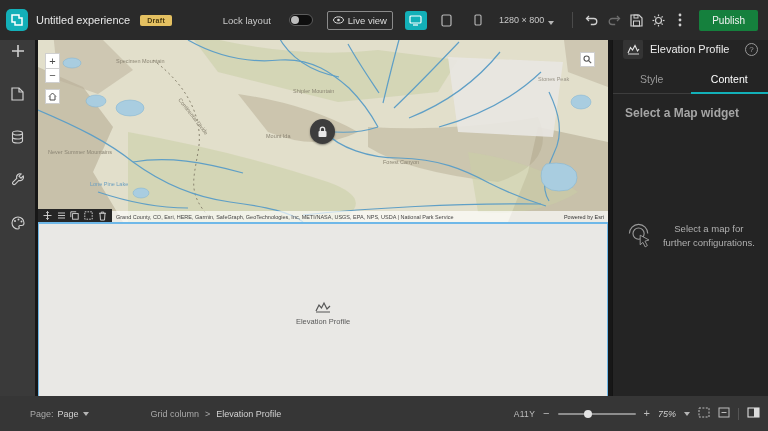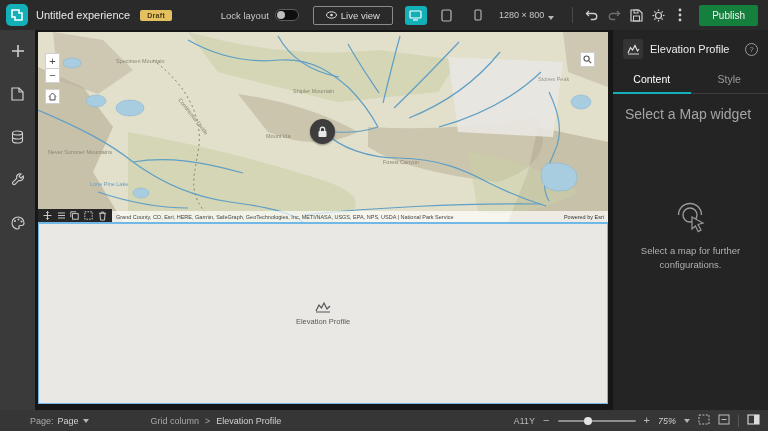--- a/index.html
+++ b/index.html
@@ -3,34 +3,34 @@
 <meta charset="utf-8">
 <style>
   * { box-sizing: border-box; margin: 0; padding: 0; }
   html,body { width:768px; height:431px; }
   body {
     font-family: "Liberation Sans", sans-serif;
     background:#161616; position:relative; overflow:hidden; color:#ddd;
     -webkit-font-smoothing:antialiased;
   }
   
-  .header { position:absolute; top:0; left:0; right:0; height:30px; background:#2a2a2a;
+  .header { position:absolute; top:0; left:0; right:0; height:40px; background:#2a2a2a;
     display:flex; align-items:center; z-index:5; }
   .logo { width:22px; height:22px; border-radius:5px; background:#13b0b8; margin:0 8px 0 6px;
     display:flex; align-items:center; justify-content:center; }
   .app-title { font-size:11px; color:#e8e8e8; margin-right:10px; white-space:nowrap; }
   .draft { background:#e4c061; color:#4a3a10; font-size:7px; font-weight:bold;
     padding:2px 7px; border-radius:2px; letter-spacing:.3px; }
   .hdr-mid { display:flex; align-items:center; margin-left:auto; }
-  .lock-label { font-size:9.5px; color:#c9c9c9; margin-right:6px; }
+  .lock-label { font-size:9.5px; color:#c9c9c9; margin-right:18px; }
   .toggle { width:24px; height:12px; background:#0e0e0e; border:1px solid #5c5c5c; border-radius:7px;
     position:relative; cursor:pointer; }
   .toggle .knob { position:absolute; left:1px; top:1px; width:8px; height:8px; border-radius:50%; background:#bdbdbd; }
   .live-btn { display:flex; align-items:center; gap:4px; border:1px solid #8b8b8b; border-radius:2px;
-    color:#dcdcdc; font-size:9.5px; padding:3px 12px; margin:0 12px 0 14px; background:transparent; }
+    color:#dcdcdc; font-size:9.5px; padding:3px 5px; margin:0 12px 0 14px; background:transparent; }
   .dev-group { display:flex; align-items:center; gap:9px; margin-right:10px; }
   .dev { width:22px; height:19px; display:flex; align-items:center; justify-content:center; border-radius:3px; }
   .dev.active { background:#13b0b8; }
   .size-sel { display:flex; align-items:flex-end; gap:4px; font-size:9px; color:#c9c9c9; margin-right:10px; white-space:nowrap; }
   .vdiv { width:1px; height:16px; background:#4a4a4a; margin:0 8px; }
   .icon-btn { width:22px; height:22px; display:flex; align-items:center; justify-content:center; border-radius:2px; }
   .publish { background:#15803d; color:#f2f2f2; font-size:10px; padding:5px 13px; border-radius:2px;
     margin:0 10px 0 8px; border:none; }
   .caret { width:0; height:0; border-left:3px solid transparent; border-right:3px solid transparent;
     border-top:4px solid #b5b5b5; display:inline-block; }
@@ -71,28 +71,28 @@
     display:flex; align-items:center; justify-content:center; }
   .panel-title { font-size:11px; color:#ececec; flex:1; white-space:nowrap; }
   .help-icon { width:13px; height:13px; border:1px solid #9a9a9a; border-radius:50%; color:#9a9a9a;
     font-size:8px; display:flex; align-items:center; justify-content:center; }
   .tabs { display:flex; border-bottom:1px solid #3d3d3d; }
   .tab { flex:1; text-align:center; font-size:10.5px; padding:7px 0 8px; color:#9a9a9a; position:relative; }
   .tab.active { color:#ffffff; }
   .tab.active::after { content:""; position:absolute; left:0; right:0; bottom:-1px; height:2px; background:#13b0b8; }
   .panel-body { padding:12px 12px 0 12px; flex:1; display:flex; flex-direction:column; }
   .lbl-source { font-size:10px; color:#d5d5d5; margin-bottom:13px; }
-  .lbl-selectmap { font-size:14px; color:#a5a5a5; margin-bottom:0; }
+  .lbl-selectmap { font-size:12px; color:#a5a5a5; margin-bottom:20px;font-weight:bold; }
   .dropdown { height:22px; background:#1f1f1f; border:1px solid #4f4f4f; border-radius:2px;
     display:flex; align-items:center; padding:0 8px; font-size:10px; color:#e0e0e0; }
   .dropdown .caret { margin-left:auto; }
-  .empty-state { margin-top:78px; display:flex; flex-direction:column; align-items:center; gap:8px; text-align:center; }
+  .empty-state { margin-top:78px; display:flex; flex-direction:row; align-items:center; gap:8px; text-align:center; }
   .empty-state .hint { font-size:9.5px; color:#b0b0b0; line-height:1.45; width:118px; }
   
-  .statusbar { position:absolute; left:0; right:0; bottom:0; height:21px; background:#363636;
+  .statusbar { position:absolute; left:0; right:0; bottom:0; height:35px; background:#363636;
     display:flex; align-items:center; font-size:9px; color:#a9a9a9; z-index:6; }
   .sb-page { display:flex; align-items:center; gap:4px; margin-left:30px; }
   .sb-page .val { color:#d2d2d2; }
   .crumbs { display:flex; align-items:center; gap:6px; margin-left:62px; }
   .crumbs .cur { color:#d2d2d2; }
   .sb-right { margin-left:auto; display:flex; align-items:center; gap:8px; padding-right:8px; }
   .a11y { font-size:8.5px; color:#bdbdbd; letter-spacing:.3px; }
   .minus, .plus { color:#bdbdbd; font-size:11px; line-height:1; }
   .slider { width:78px; height:2px; background:#8d8d8d; border-radius:1px; position:relative; }
   .slider .knob { position:absolute; left:34%; top:-3px; width:8px; height:8px; border-radius:50%; background:#e3e3e3; }
@@ -361,22 +361,22 @@
       <svg width="13" height="11" viewBox="0 0 13 11">
           <path d="M1,9 L3.5,3.5 L5.5,6 L8,1.5 L10.5,7 L12,5" fill="none" stroke="#e8e8e8" stroke-width="1.1"></path>
           <line x1="1" y1="10" x2="12" y2="10" stroke="#e8e8e8" stroke-width=".9"></line>
         </svg>
     </div>
     <div class="panel-title">Elevation Profile</div>
     <div class="help-icon">?</div>
   </div>
 
   <div class="tabs">
+    <div class="tab">Style</div>
     <div class="tab active">Content</div>
-    <div class="tab">Style</div>
   </div>
 
   <div class="panel-body">
     <div class="lbl-selectmap">Select a Map widget</div>
 
     <div class="empty-state">
       <svg width="36" height="36" viewBox="0 0 36 36">
         <circle cx="17" cy="15" r="7" fill="none" stroke="#9a9a9a" stroke-width="1.4"></circle>
         <path d="M17,3.5 a11.5,11.5 0 0 1 11.5,11.5 M5.5,15 a11.5,11.5 0 0 1 11.5,-11.5" fill="none" stroke="#9a9a9a" stroke-width="1.4"></path>
         <path d="M19,17 L30,23 L25,24.5 L28,30 L25.2,31.6 L22.4,26 L19,29 Z" fill="#242424" stroke="#9a9a9a" stroke-width="1.2"></path>

